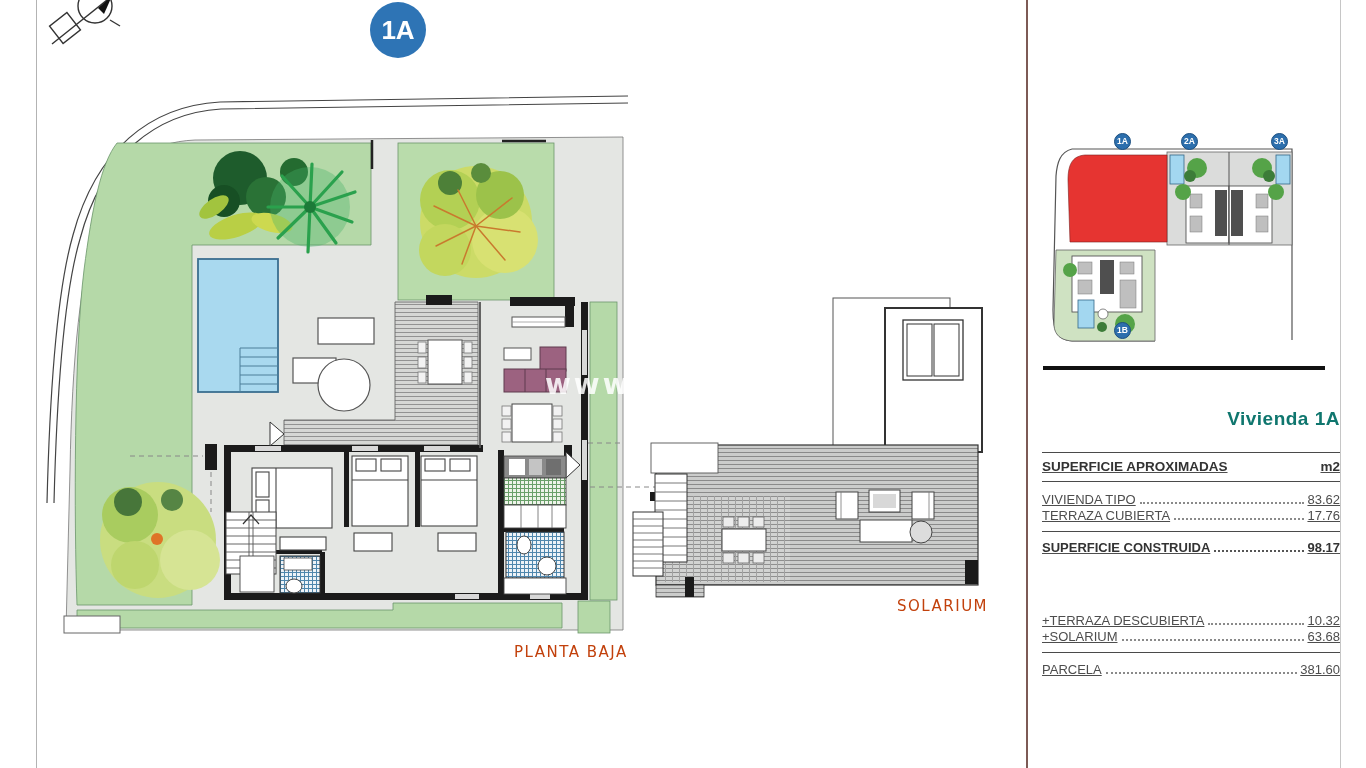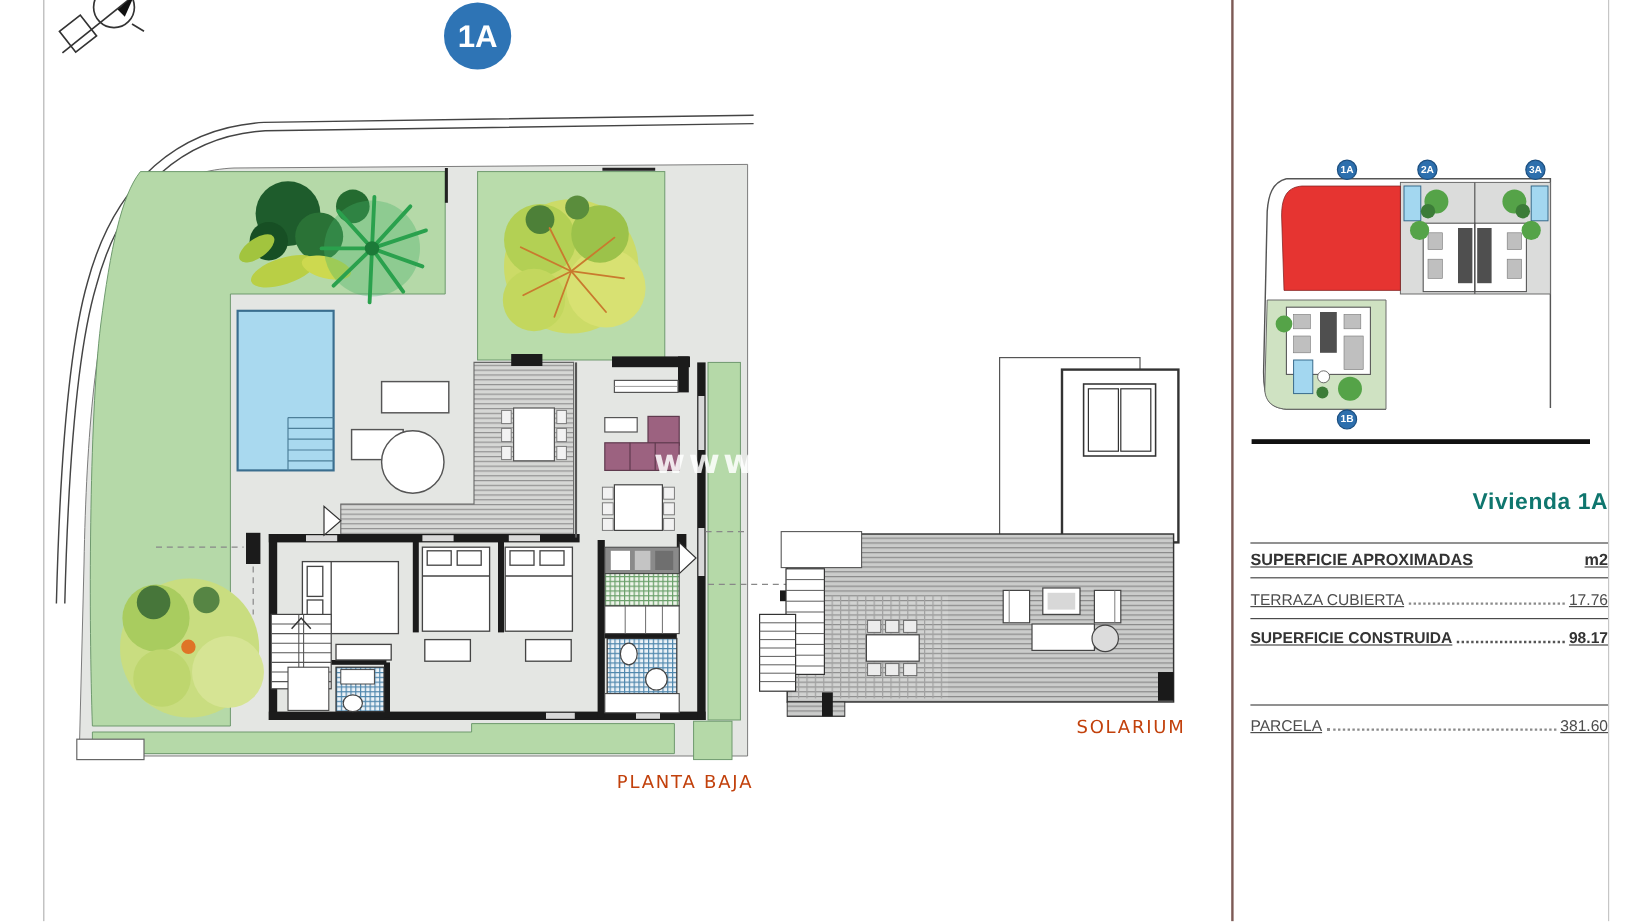--- a/index.html
+++ b/index.html
@@ -408,49 +408,66 @@
       <circle cx="85" cy="196" r="10" fill="#55a348"></circle>
       <circle cx="62" cy="199" r="5" fill="#3c7c38"></circle>
     </g>
 
     <rect x="3" y="238" width="282" height="4" fill="#111"></rect>
   </svg>
 
   <div class="mini-badge" style="left:1114px;top:133px;">1A</div>
   <div class="mini-badge" style="left:1181px;top:133px;">2A</div>
   <div class="mini-badge" style="left:1239px;top:133px;margin-left:32px;">3A</div>
-  <div class="mini-badge" style="left:1114px;top:341px;">1B</div>
+  <div class="mini-badge" style="left:1114px;top:322px;">1B</div>
 
   <div class="panel-title">Vivienda 1A</div>
 
   <div class="sheet">
     <div class="rule"></div>
     <div class="hdr">
       <span>SUPERFICIE APROXIMADAS</span>
       <span>m2</span>
     </div>
     <div class="rule"></div>
 
     <div class="grp">
       <div class="row">
+        <span class="lbl">VIVIENDA TIPO</span>
+        <span class="leader"></span>
+        <span class="val">83.62</span>
+      </div>
+      <div class="row">
         <span class="lbl">TERRAZA CUBIERTA</span>
         <span class="leader"></span>
         <span class="val">17.76</span>
       </div>
     </div>
 
     <div class="rule"></div>
     <div class="row bold">
       <span class="lbl">SUPERFICIE CONSTRUIDA</span>
       <span class="leader" style="border-color:#555;"></span>
       <span class="val">98.17</span>
     </div>
 
     <div class="spacer"></div>
 
+    <div class="grp">
+      <div class="row">
+        <span class="lbl">+TERRAZA DESCUBIERTA</span>
+        <span class="leader"></span>
+        <span class="val">10.32</span>
+      </div>
+      <div class="row">
+        <span class="lbl">+SOLARIUM</span>
+        <span class="leader"></span>
+        <span class="val">63.68</span>
+      </div>
+    </div>
 
     <div class="rule"></div>
     <div class="row" style="padding:9px 0;height:auto;justify-content:space-between;">
       <span class="lbl">PARCELA</span>
       <span class="leader"></span>
       <span class="val">381.60</span>
     </div>
   </div>
 
 </div>

